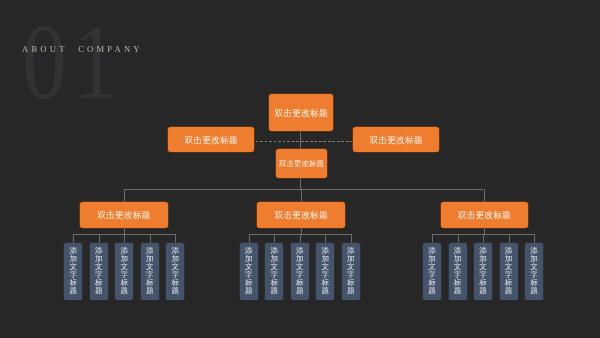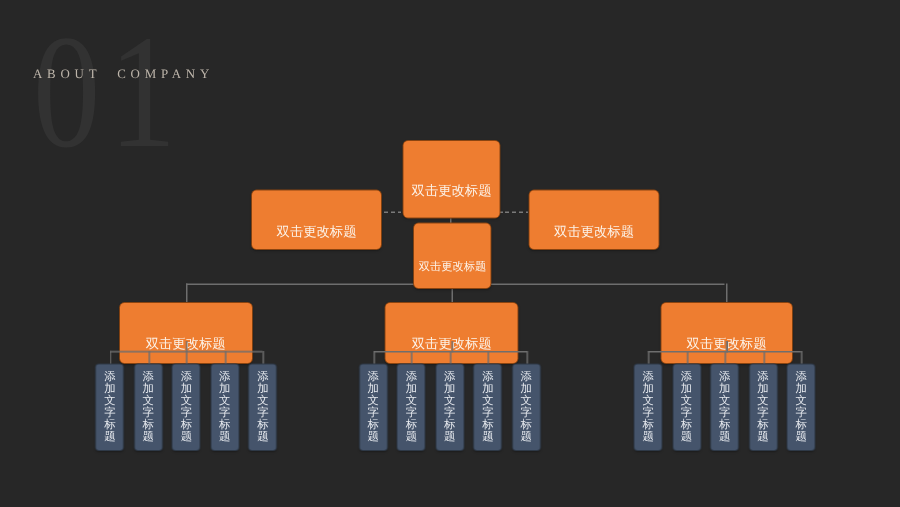--- a/index.html
+++ b/index.html
@@ -15,21 +15,21 @@
   .kicker{position:absolute;transform:translateZ(0);left:22px;top:44px;font-family:Liberation Serif, serif;
           font-size:8.6px;font-weight:400;letter-spacing:3.2px;color:#bdb5aa;
           white-space:pre;text-align:right;}
   .title{position:absolute;transform:translateZ(0);left:22px;top:58px;font-size:23px;color:#f4eee3;
          font-family:"Liberation Serif",serif;line-height:1.1;white-space:nowrap;}
 
   
   .chart{position:absolute;left:0;top:0;width:600px;height:338px;}
   .obox{position:absolute;transform:translateZ(0);background:#ee7d30;border-radius:3px;color:#fcf3e9;
         display:flex;align-items:center;justify-content:center;
-        font-size:8.9px;letter-spacing:0px;white-space:nowrap;font-family:"Liberation Serif",serif;padding-top:15px;
+        font-size:8.9px;letter-spacing:0px;white-space:nowrap;font-family:"Liberation Serif",serif;padding-top:1px;
         box-shadow:0 0 0 0.6px #8a4410, 0 1px 1.5px rgba(0,0,0,.35);}
   .bbox{position:absolute;background:#45546b;border-radius:2px;color:#e7eaef;
         box-shadow:0 0 0 0.6px #2e3947, 0 1px 1.5px rgba(0,0,0,.3);}
   .bbox .vtxt{position:absolute;left:0;right:0;top:50%;transform:translateY(-50%) translateZ(0);
         font-size:7.6px;line-height:7.95px;color:#e7eaef;text-align:center;
         font-family:"Liberation Serif",serif;}
   .bbox .vtxt i{display:block;font-style:normal;}
   .ln{position:absolute;background:#6e6e6e;}
   .lnv{width:1px;}
   .lnh{height:1px;}

